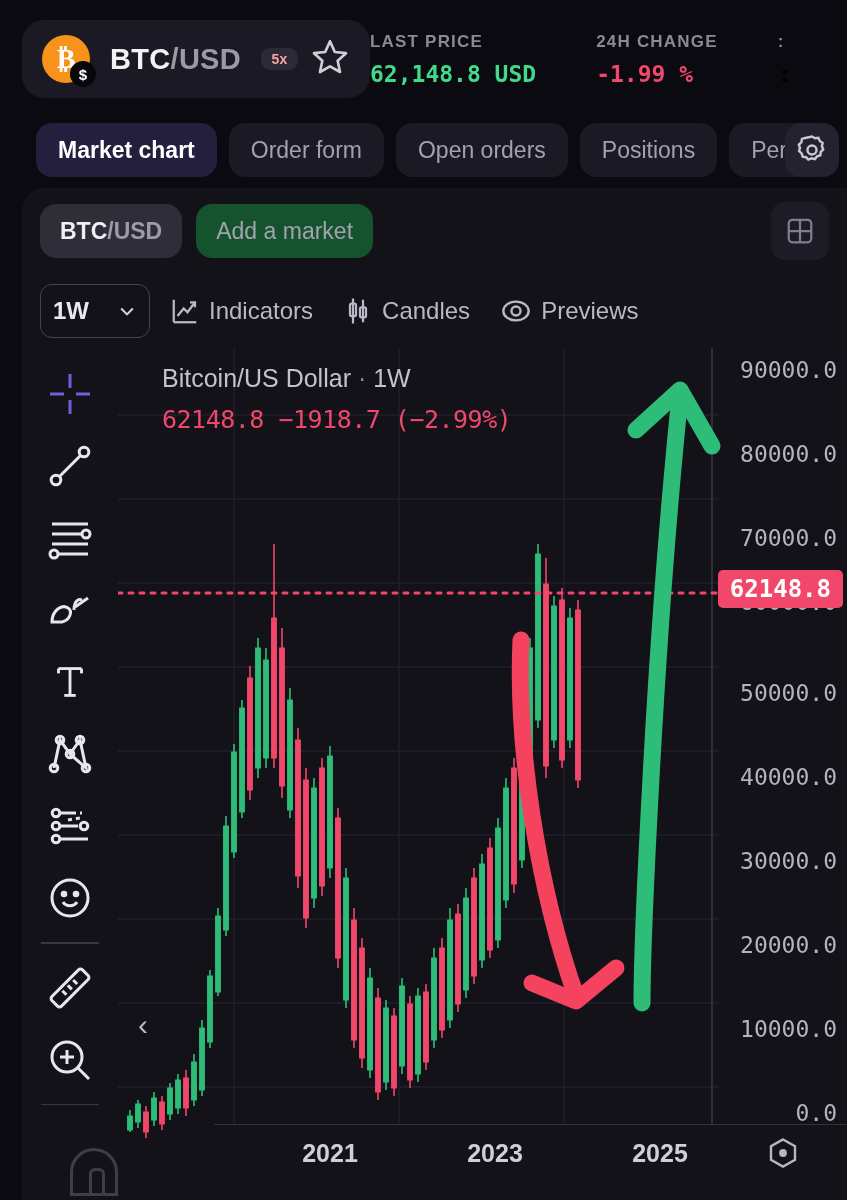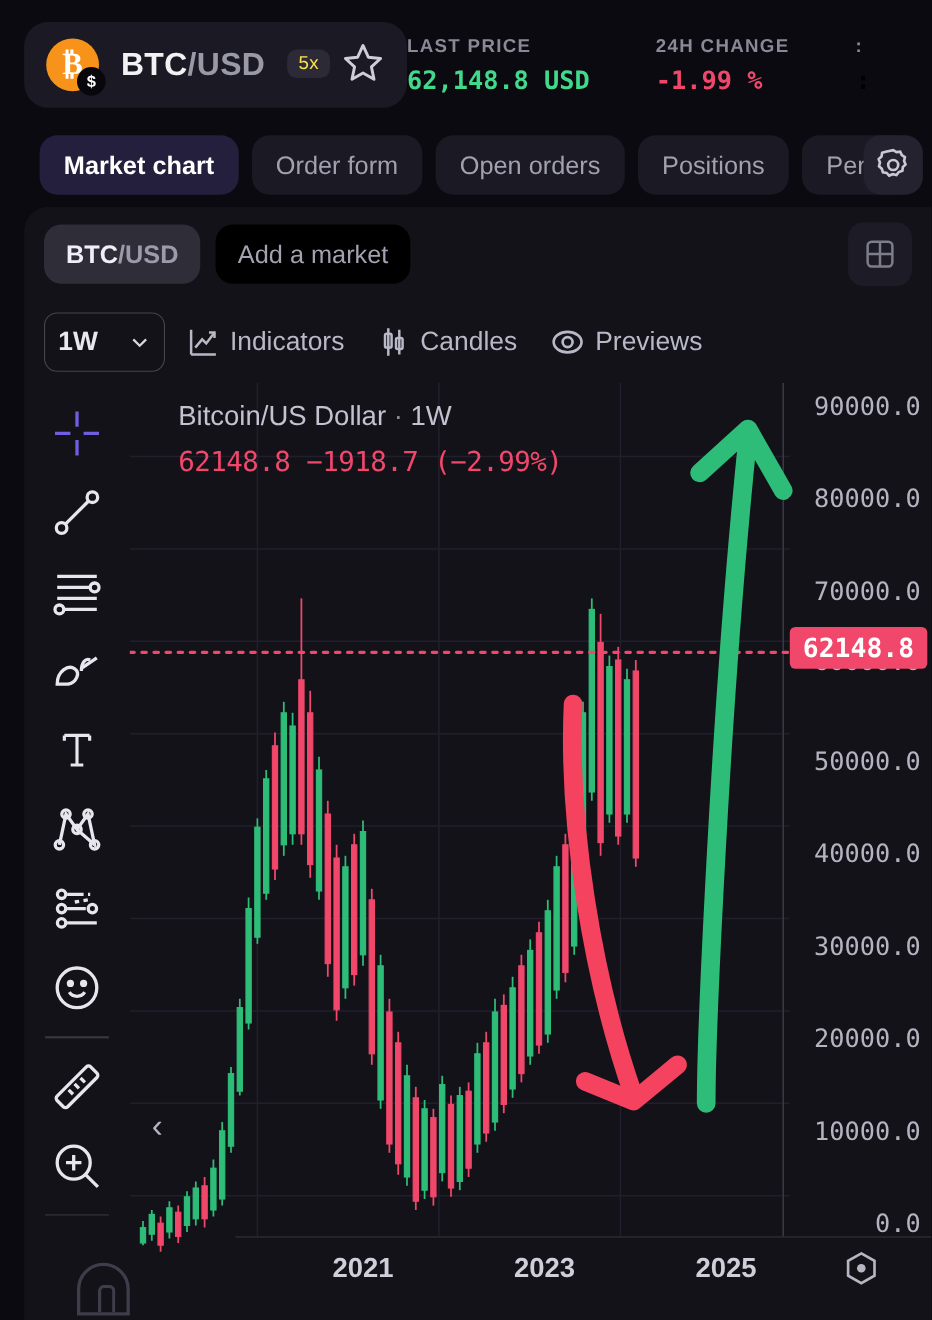--- a/index.html
+++ b/index.html
@@ -33,21 +33,21 @@
     background: #08070c; border: 2px solid #08070c;
     display: flex; align-items: center; justify-content: center;
     color: #fff; font-size: 15px; font-weight: bold;
   }
   .pair-text { margin-left: 20px; font-size: 29px; letter-spacing: .3px; }
   .pair-base { color: #f2f2f5; font-weight: bold; }
   .pair-quote { color: #9a99a8; font-weight: bold; }
   .lev-badge {
     display: inline-block; margin-left: 12px; padding: 3px 10px;
     background: #2b2a36; border-radius: 9px;
-    color: #fde047; font-size: 17px; font-weight: normal; vertical-align: 5px;
+    color: #fca5a5; font-size: 14px; font-weight: bold; vertical-align: 5px;
   }
   .star-btn { margin-left: auto; color: #cfced8; }
   .stats { display: flex; align-items: center; gap: 60px; }
   .stat-label { color: #8a8996; font-size: 17px; font-weight: bold; letter-spacing: 1.2px; }
   .stat-value { font-size: 23px; font-weight: bold; margin-top: 9px;
                 font-family: "DejaVu Sans Mono", monospace; white-space: nowrap; }
   .green { color: #41d98a; }
   .red { color: #f0476b; }
   .stat-cut { overflow: hidden; width: 14px; }
 
@@ -72,21 +72,21 @@
   
   .panel {
     position: absolute; left: 22px; top: 188px;
     width: 825px; height: 1012px;
     background: #131219; border-radius: 22px 0 0 0;
     overflow: hidden;
   }
   .market-row { display: flex; align-items: center; height: 86px; padding: 0 18px; gap: 14px; }
   .chip {
     height: 54px; padding: 0 20px; border-radius: 16px;
-    background: #000000; color: #a3a2b0;
+    background: #14532d; color: #a3a2b0;
     display: flex; align-items: center; font-size: 23px; white-space: nowrap;
   }
   .chip.active { background: #2e2d38; }
   .chip .b { color: #f0eff5; font-weight: bold; }
   .chip .q { color: #9c9bab; font-weight: bold; }
   .layout-btn {
     margin-left: auto; width: 58px; height: 58px; border-radius: 14px;
     background: #1d1c26; display: flex; align-items: center; justify-content: center;
   }
 

